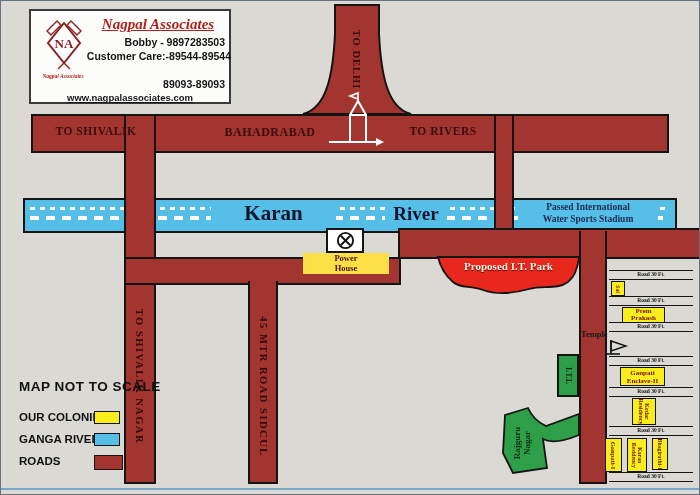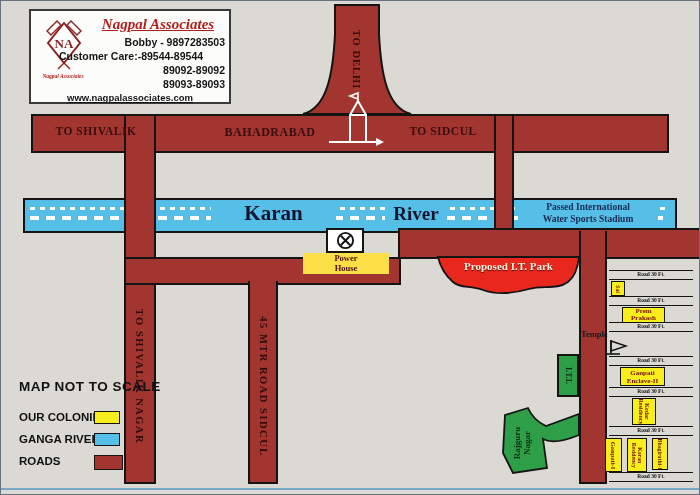--- a/index.html
+++ b/index.html
@@ -42,21 +42,21 @@
   .leg-txt{position:absolute;left:18px;font:bold 11.5px "Liberation Sans",sans-serif;color:#111;z-index:4;}
   .leg-sw{position:absolute;left:93px;width:26px;height:13px;border:1.6px solid #141414;
           box-sizing:border-box;z-index:4;}
   
   #card{position:absolute;left:28px;top:8px;width:202px;height:95px;background:#fcfcfa;
         border:2px solid #3a3a3a;z-index:5;box-sizing:border-box;}
   #card .title{position:absolute;left:58px;top:5px;width:138px;text-align:center;
         font:italic bold 15px "Liberation Serif",serif;color:#b01f1c;text-decoration:underline;}
   #card .c1{position:absolute;left:50px;top:25px;width:144px;text-align:right;
         font:bold 10.5px "Liberation Sans",sans-serif;color:#141414;}
-  #card .c2{position:absolute;left:6px;top:39px;width:188px;text-align:center;
+  #card .c2{position:absolute;left:12px;top:39px;width:188px;text-align:right;
         font:bold 10.5px "Liberation Sans",sans-serif;color:#141414;}
   #card .c3{position:absolute;left:6px;top:53px;width:188px;text-align:right;
         font:bold 10.5px "Liberation Sans",sans-serif;color:#141414;}
   #card .c4{position:absolute;left:6px;top:67px;width:188px;text-align:right;
         font:bold 10.5px "Liberation Sans",sans-serif;color:#141414;}
   #card .web{position:absolute;left:0;top:81px;width:100%;text-align:center;
         font:bold 9.5px "Liberation Sans",sans-serif;color:#141414;text-decoration:underline;}
   #card .cap{position:absolute;left:0px;top:62px;width:64px;text-align:center;
         font:italic bold 5.5px "Liberation Serif",serif;color:#b01f1c;}
   .bline{position:absolute;left:0;right:0;top:487px;height:2px;background:#7aa7c7;z-index:6;}
@@ -92,21 +92,21 @@
     <path d="M9,26 L17,12 L25,26" fill="none" stroke="#fff" stroke-width="2"></path>
     <path d="M17,12 L17,4 L9,7 L17,10" fill="none" stroke="#fff" stroke-width="1.6"></path>
   </svg>
   <svg class="abs" style="left:326px;top:136px;z-index:4;" width="58" height="10" viewBox="0 0 58 10">
     <line x1="2" y1="5" x2="49" y2="5" stroke="#fff" stroke-width="1.8"></line>
     <path d="M49,1 L57,5 L49,9 Z" fill="#fff"></path>
   </svg>
 
   <div class="rlabel" style="left:40px;top:124px;width:110px;font-size:11.5px;">TO SHIVALIK</div>
   <div class="rlabel" style="left:210px;top:124px;width:118px;font-size:12px;">BAHADRABAD</div>
-  <div class="rlabel" style="left:392px;top:124px;width:100px;font-size:11.5px;">TO SIDCUL</div>
+  <div class="rlabel" style="left:392px;top:124px;width:100px;font-size:11.5px;">TO RIVERS</div>
 
   <div class="rivlbl" style="left:210px;top:200px;width:125px;height:25px;line-height:25px;font-size:21px;">Karan</div>
   <div class="rivlbl" style="left:517px;top:200px;width:140px;height:26px;font-size:9.5px;line-height:12px;color:#1b2a52;">
     <div>Passed International</div>
     <div>Water Sports Stadium</div>
   </div>
   <div class="rivlbl" style="left:384px;top:200px;width:62px;height:25px;line-height:25px;font-size:19px;">River</div>
 
   <div class="vbox" style="left:123px;top:285px;width:32px;height:180px;">
     <span class="rot" style="font:bold 10.5px 'Liberation Serif',serif;color:#330b0b;letter-spacing:1.5px;">TO SHIVALIK NAGAR</span>
@@ -206,19 +206,18 @@
     <svg class="abs" style="left:10px;top:6px;" width="46" height="54" viewBox="0 0 46 54">
       <path d="M23,6 L39,26 L23,46 L7,26 Z" fill="#fff" stroke="#8a2020" stroke-width="2"></path>
       <path d="M6,14 L16,4 L20,8 L10,18 Z M40,14 L30,4 L26,8 L36,18 Z" fill="none" stroke="#8a2020" stroke-width="1.4"></path>
       <path d="M23,46 L17,52 M23,46 L29,52" stroke="#8a2020" stroke-width="1.4"></path>
       <text x="23" y="31" text-anchor="middle" font-family="Liberation Serif, serif" font-size="13" font-weight="bold" fill="#8a2020">NA</text>
     </svg>
     <div class="cap">Nagpal Associates</div>
     <div class="title">Nagpal Associates</div>
     <div class="c1">Bobby - 9897283503</div>
     <div class="c2">Customer Care:-89544-89544</div>
-    <div class="c3">89092-89092</div>
     <div class="c4">89093-89093</div>
     <div class="web">www.nagpalassociates.com</div>
   </div>
 
   <div class="bline"></div>
 </div>
 
 </body></html>

